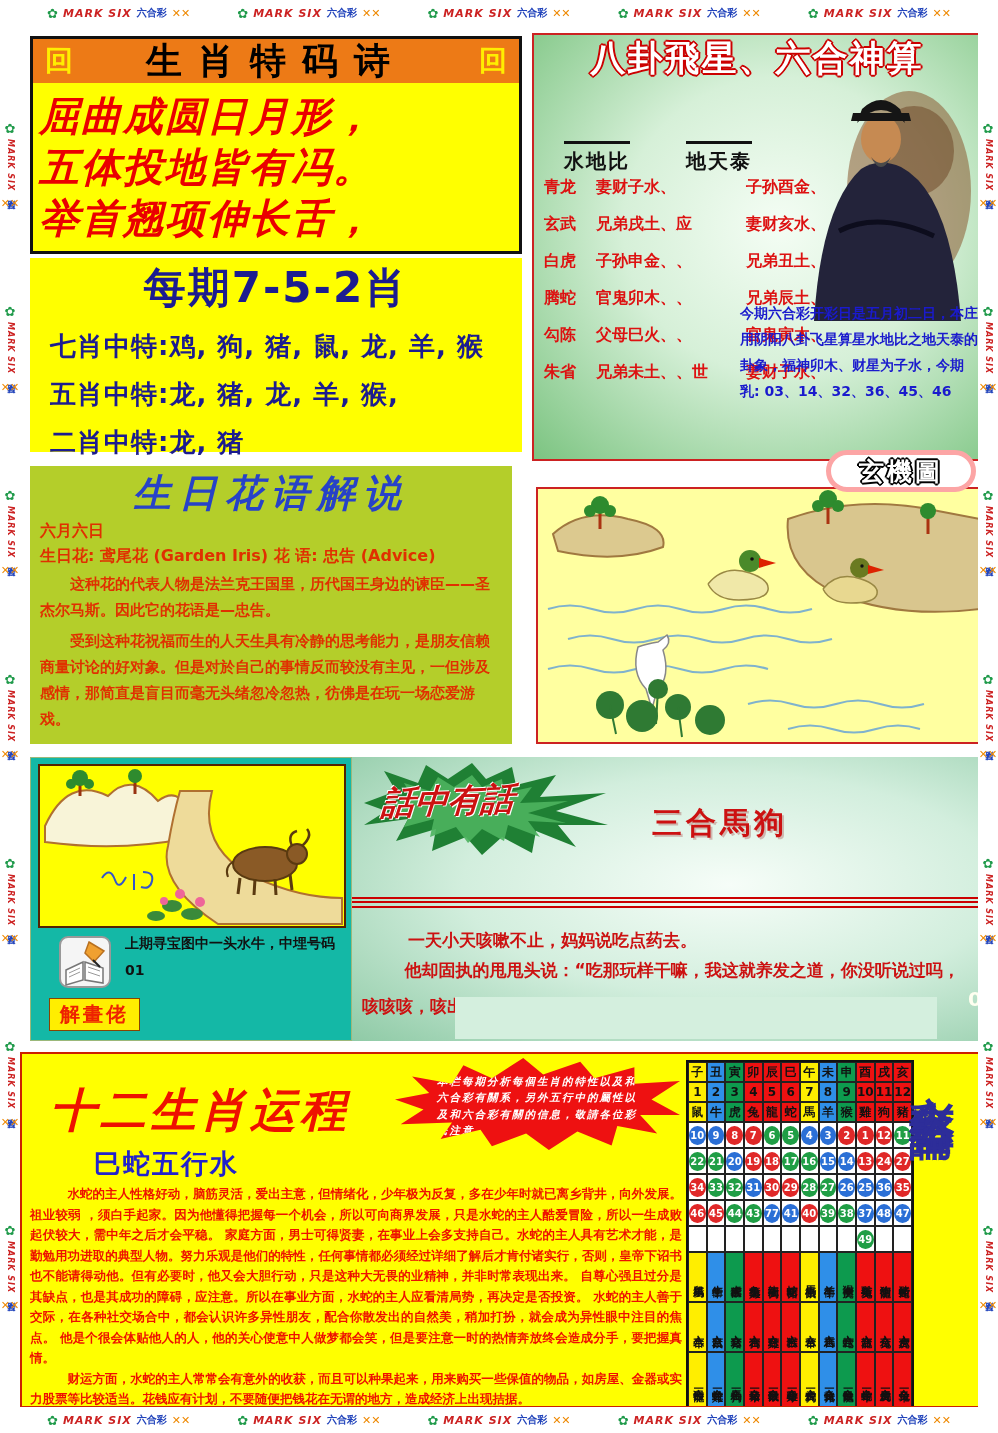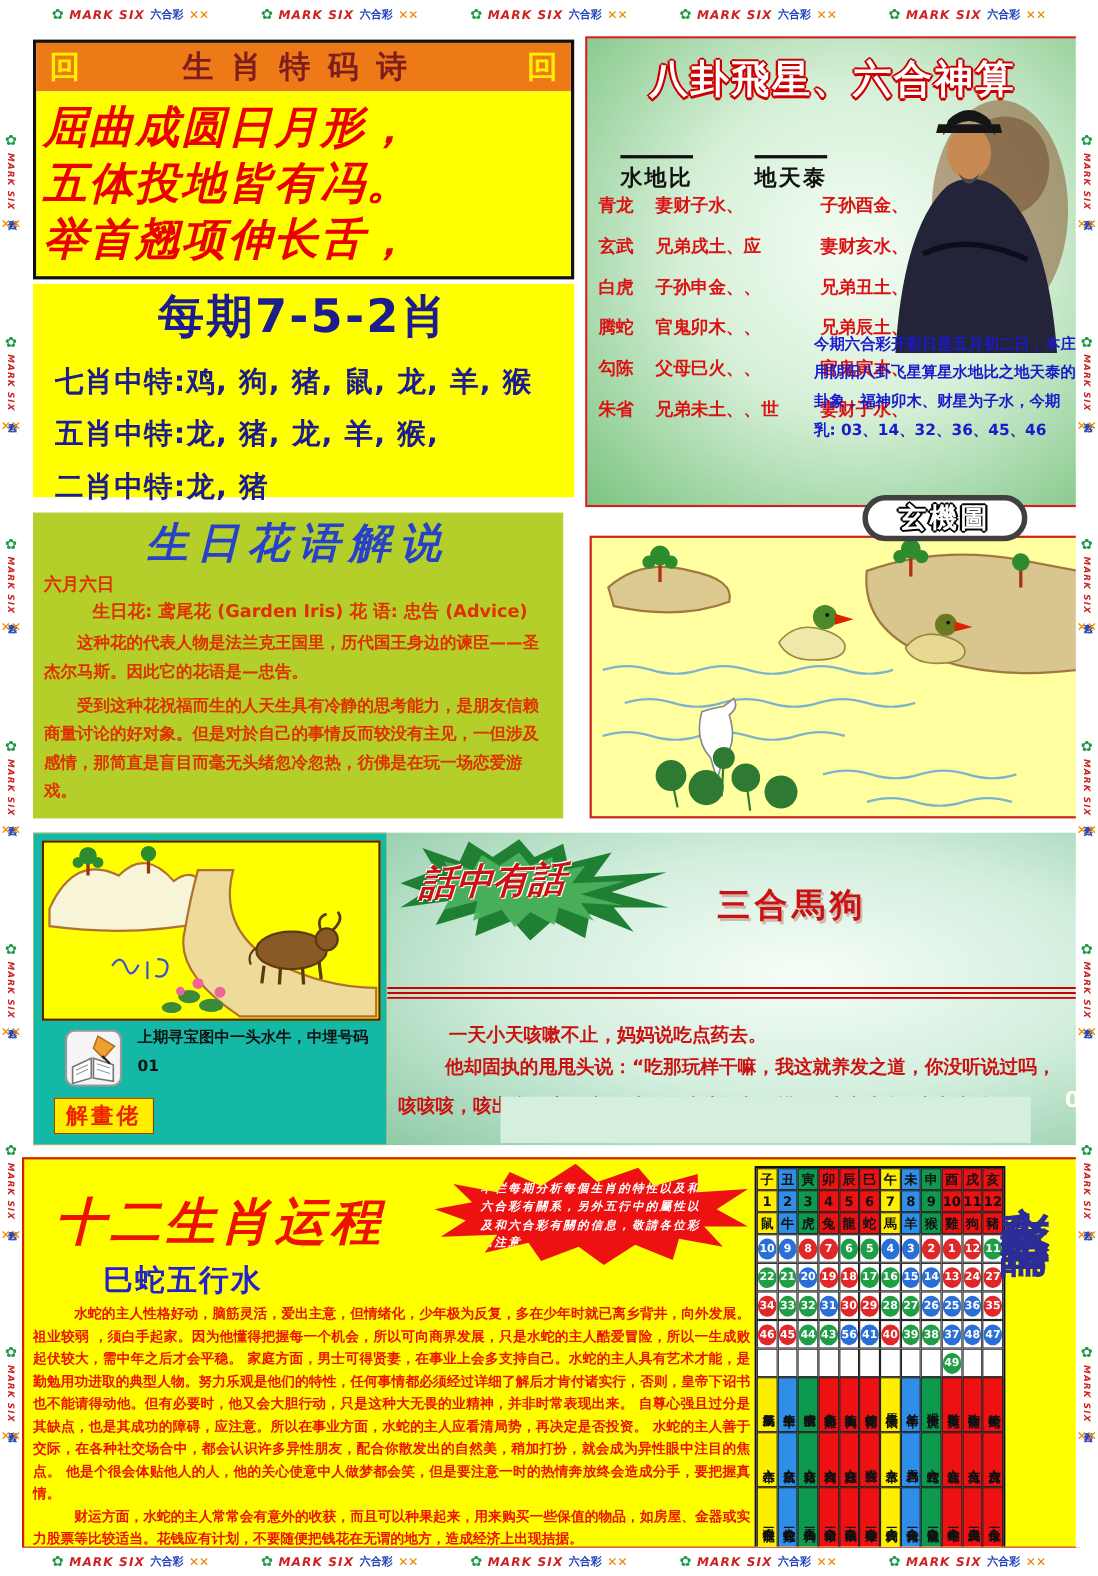--- a/index.html
+++ b/index.html
@@ -15,51 +15,51 @@
   .bs-left .b-unit,.bs-right .b-unit{flex-direction:column;gap:3px;}
   .b-flower{color:#1f9a4a;font-size:13px;}
   .b-en{color:#cc2222;font-weight:900;font-style:italic;font-size:11px;letter-spacing:1px;}
   .b-cn{color:#2244bb;font-weight:700;font-size:10px;}
   .b-x{color:#ee8800;font-weight:900;font-size:11px;}
   .bs-left .b-en,.bs-left .b-cn,.bs-right .b-en,.bs-right .b-cn{writing-mode:vertical-rl;text-orientation:mixed;font-size:8px;}
   
   .poem-box{position:absolute;left:30px;top:36px;width:492px;height:218px;border:3px solid #111;box-sizing:border-box;display:flex;flex-direction:column;}
   .poem-header{height:44px;background:#ed7a16;display:flex;align-items:center;justify-content:space-between;padding:0 12px;}
   .hui{color:#ffee00;font-size:28px;font-weight:900;line-height:1;}
-  .poem-title{color:#7f1d1d;font-size:28px;font-weight:900;letter-spacing:16px;}
+  .poem-title{color:#000000;font-size:36px;font-weight:900;letter-spacing:16px;}
   .poem-body{flex:1;background:#ffff00;display:flex;flex-direction:column;justify-content:space-evenly;padding:2px 6px;}
   .poem-line{color:#ea0000;font-size:40px;font-weight:900;font-style:italic;line-height:1.0;letter-spacing:2px;white-space:nowrap;}
   
   .pick-box{position:absolute;left:30px;top:258px;width:492px;height:194px;background:#ffff00;box-sizing:border-box;padding:2px 20px;}
   .pick-title{text-align:center;color:#1c1c8f;font-size:42px;font-weight:900;letter-spacing:2px;}
   .pick-line{color:#1c1c8f;font-size:26px;font-weight:900;margin-top:13px;letter-spacing:1px;white-space:nowrap;}
   
   .bagua-box{position:absolute;left:532px;top:33px;width:450px;height:428px;box-sizing:border-box;border:2px solid #cc2222;
       background:radial-gradient(ellipse at 55% 45%, #f4fdf4 0%, #d6f0d8 45%, #7cc481 100%);}
-  .bagua-title{margin-top:14px;text-align:center;color:#fff;font-size:35px;font-weight:900;letter-spacing:2px;
+  .bagua-title{margin-top:0;text-align:center;color:#fff;font-size:35px;font-weight:900;letter-spacing:2px;
       text-shadow:-2px 0 #cc0000,2px 0 #cc0000,0 -2px #cc0000,0 2px #cc0000,-1px -1px #cc0000,1px 1px #cc0000,1px -1px #cc0000,-1px 1px #cc0000;}
   .gua-h{position:absolute;color:#111;font-size:20px;font-weight:900;border-top:3px solid #111;padding-top:4px;letter-spacing:2px;}
   .gua-h1{left:30px;top:106px;}
   .gua-h2{left:152px;top:106px;}
   .gua-rows{position:absolute;left:10px;top:142px;width:300px;}
   .gua-row{display:flex;gap:8px;margin-bottom:16px;color:#dd1111;font-weight:900;font-size:16px;white-space:nowrap;}
   .g-spirit{width:44px;}
   .g-left{min-width:142px;}
   .sage-figure{position:absolute;right:6px;top:46px;width:215px;height:245px;}
   .bagua-para{position:absolute;left:206px;top:266px;width:238px;color:#1a1acd;font-weight:700;font-size:14px;line-height:1.85;}
   
-  .mystery-badge{position:absolute;left:784px;top:450px;width:150px;height:42px;background:#fff;border:5px solid #404040;border-radius:24px;
-      display:flex;align-items:flex-end;justify-content:center;z-index:5;box-sizing:border-box;}
+  .mystery-badge{position:absolute;left:826px;top:450px;width:150px;height:42px;background:#fff;border:5px solid #fca5a5;border-radius:24px;
+      display:flex;align-items:center;justify-content:center;z-index:5;box-sizing:border-box;}
   .mystery-badge span{color:#fff;font-size:25px;font-weight:900;letter-spacing:3px;
       text-shadow:-2px 0 #000,2px 0 #000,0 -2px #000,0 2px #000,-1px -1px #000,1px 1px #000,1px -1px #000,-1px 1px #000;}
   
   .birthday-box{position:absolute;left:30px;top:466px;width:482px;height:278px;background:#b4ce2a;box-sizing:border-box;padding:2px 10px;}
   .bd-title{text-align:center;color:#2742c8;font-size:38px;font-weight:900;font-style:italic;letter-spacing:8px;}
   .bd-date{color:#e03000;font-weight:900;font-size:16px;margin-top:2px;}
-  .bd-flower{color:#e03000;font-weight:900;font-size:16px;margin-top:4px;margin-left:44px;}
+  .bd-flower{color:#e03000;font-weight:900;font-size:16px;margin-top:4px;}
   .bd-para{color:#e03000;font-weight:700;font-size:15px;line-height:1.75;margin:4px 0 0 0;text-indent:2em;}
   
   .duck-box{position:absolute;left:536px;top:487px;width:446px;height:257px;background:#ffffa0;border:2px solid #cc2222;box-sizing:border-box;}
   
   .buffalo-panel{position:absolute;left:30px;top:757px;width:322px;height:284px;background:#14b8a6;border:1px solid #9bb87a;box-sizing:border-box;}
   .buffalo-pic{position:absolute;left:7px;top:6px;width:308px;height:164px;background:#ffff00;border:2px solid #552200;box-sizing:border-box;}
   .bp-icon{position:absolute;left:28px;top:178px;width:52px;height:52px;}
   .bp-caption{position:absolute;left:94px;top:172px;width:218px;color:#111;font-weight:900;font-size:14px;line-height:1.9;}
   .bp-badge{position:absolute;left:18px;top:240px;background:#ffee00;border:1px solid #884400;color:#ee2200;
       font-size:20px;font-weight:900;padding:2px 10px;letter-spacing:3px;}
@@ -610,21 +610,21 @@
         <div class="tcell bcell">
           <span class="ball ball-red">45</span>
         </div>
         <div class="tcell bcell">
           <span class="ball ball-green">44</span>
         </div>
         <div class="tcell bcell">
           <span class="ball ball-green">43</span>
         </div>
         <div class="tcell bcell">
-          <span class="ball ball-blue">56</span>
+          <span class="ball ball-blue">77</span>
         </div>
         <div class="tcell bcell">
           <span class="ball ball-blue">41</span>
         </div>
         <div class="tcell bcell">
           <span class="ball ball-red">40</span>
         </div>
         <div class="tcell bcell">
           <span class="ball ball-green">39</span>
         </div>

